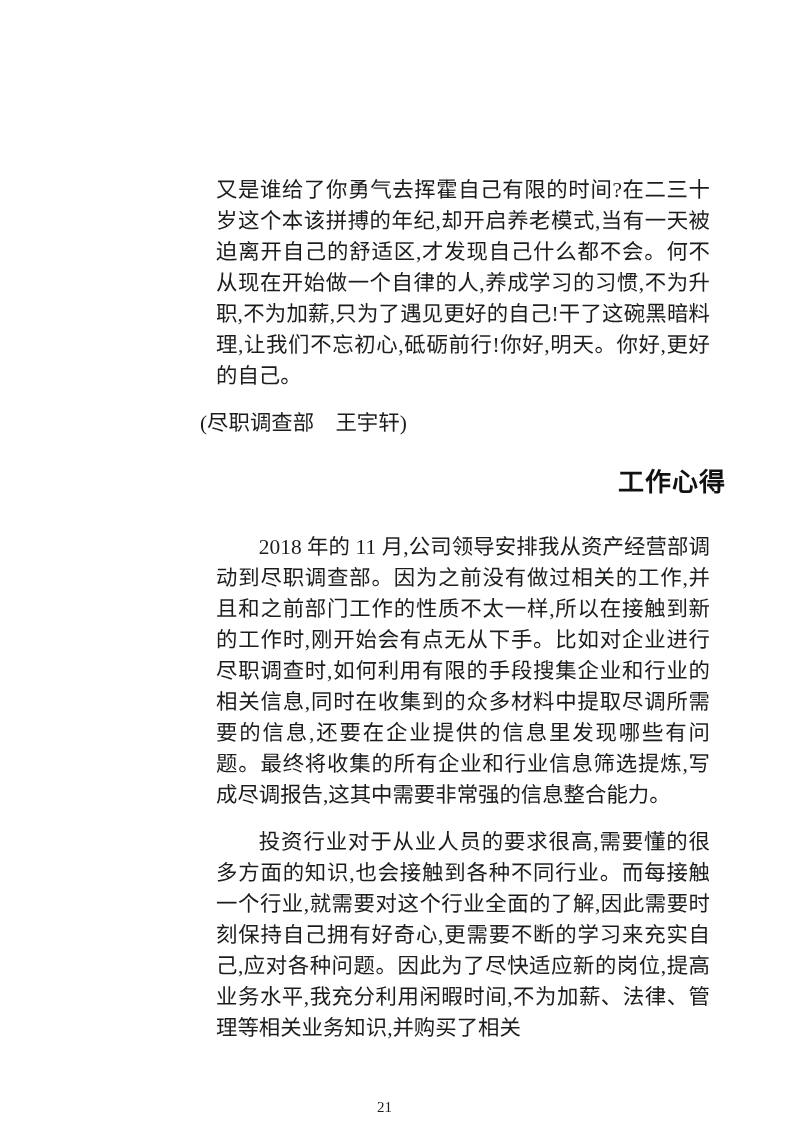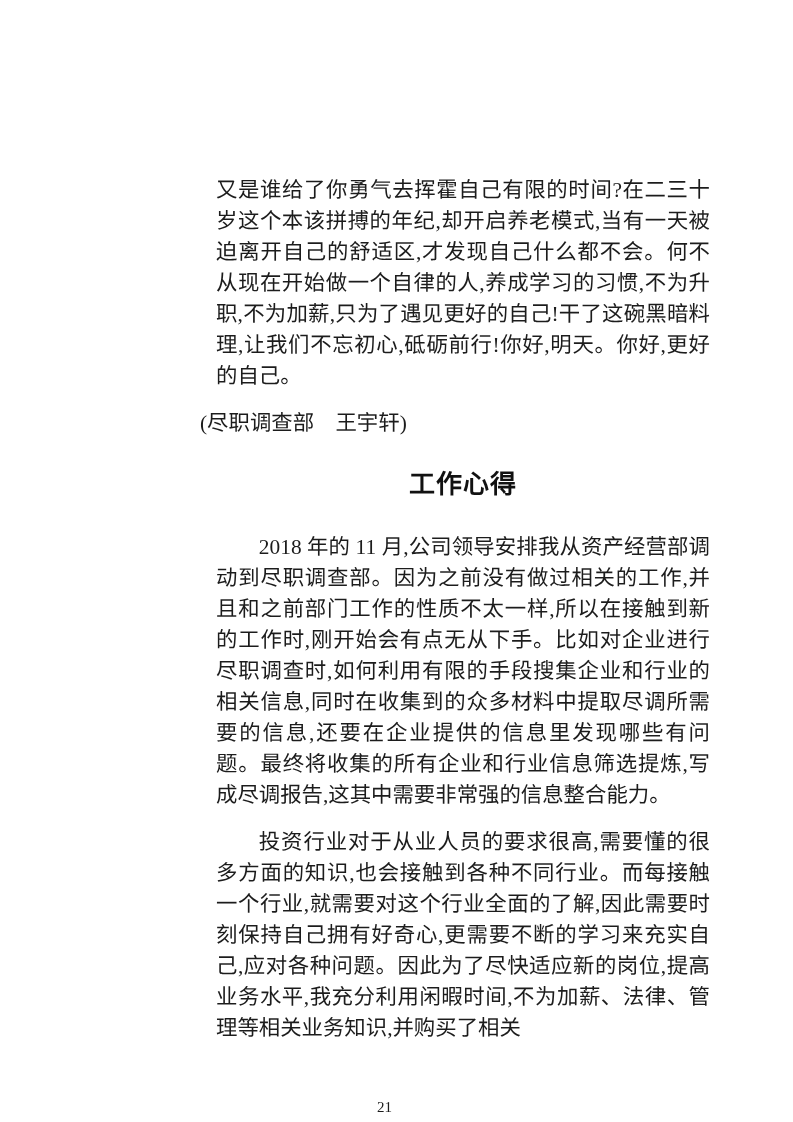--- a/index.html
+++ b/index.html
@@ -50,25 +50,25 @@
     text-indent: 2em;
   }
 
   .signature-line {
     font-size: 21.4px;
     line-height: 31px;
     padding-right: 4px;
   }
 
   h1.section-title {
-    font-family: Liberation Sans, sans-serif;
+    font-family: Liberation Mono, monospace;
     font-weight: bold;
     font-size: 26px;
     line-height: 36px;
-    text-align: center;
+    text-align: right;
     letter-spacing: 1px;
     color: #111111;
     margin-top: 27px;
     margin-bottom: 30px;
   }
 
   .page-number {
     position: absolute;
     top: 1034px;
     left: 0;

